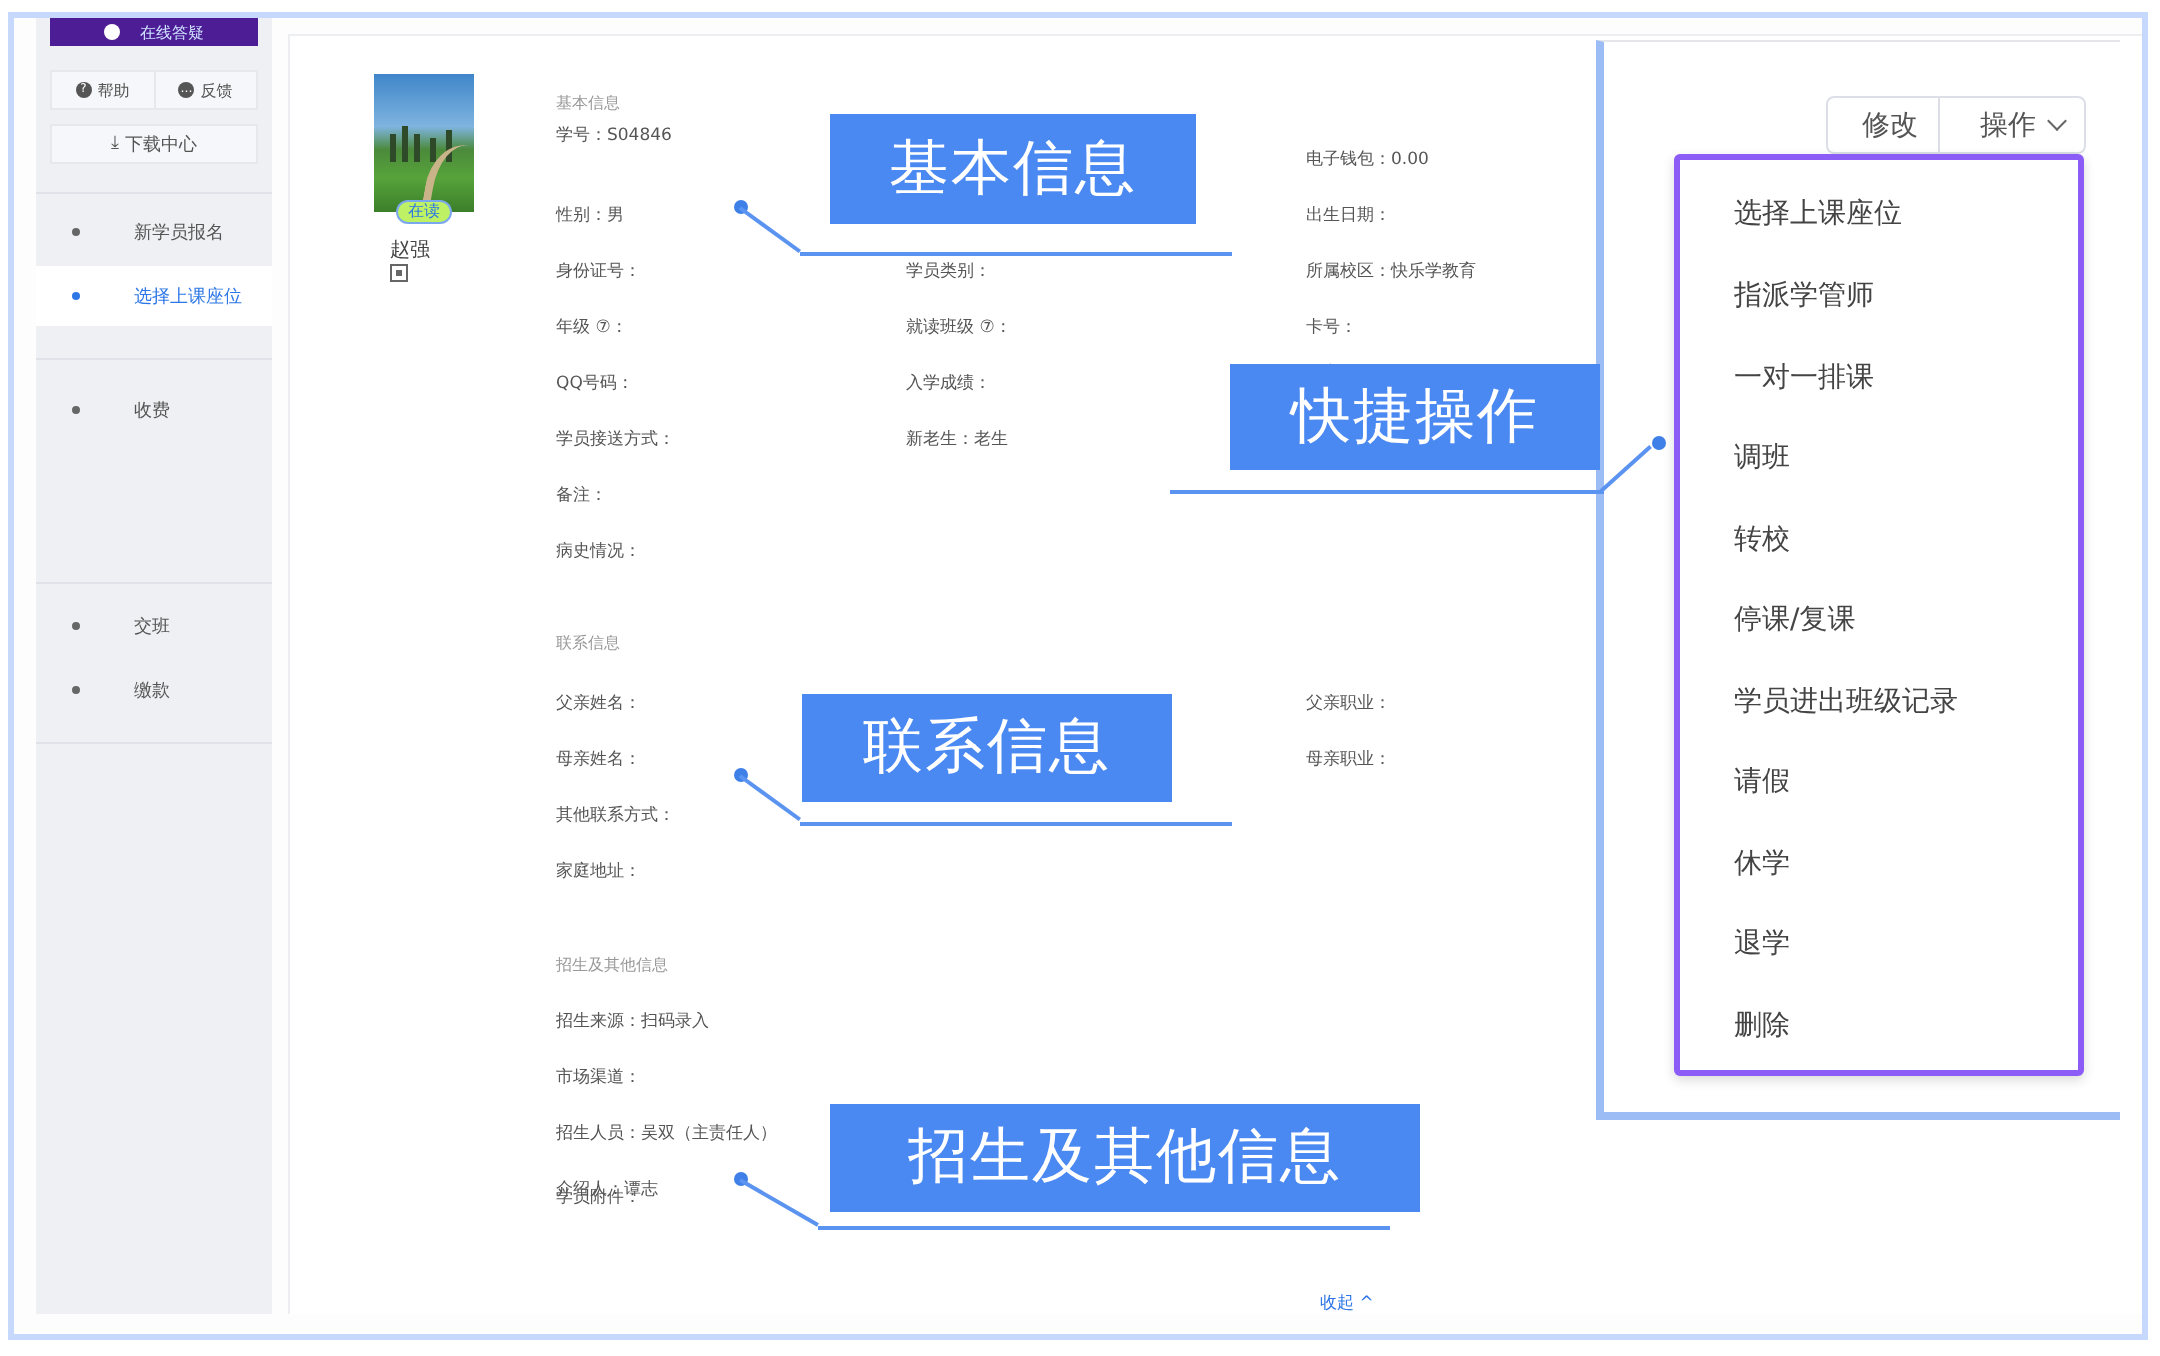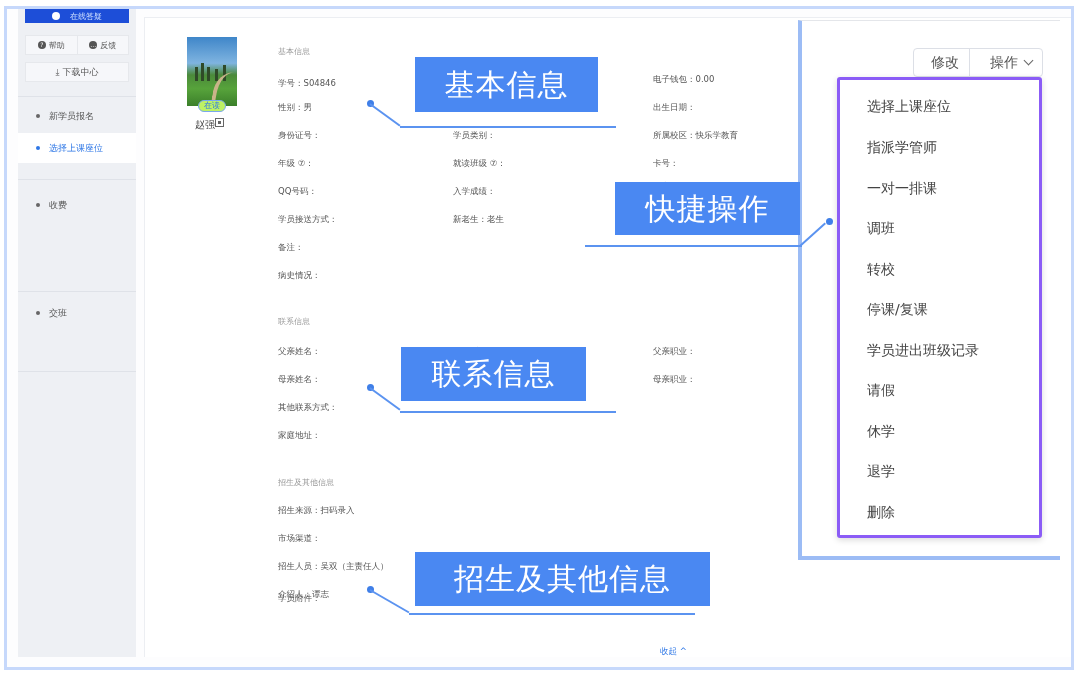--- a/index.html
+++ b/index.html
@@ -4,51 +4,51 @@
 <style>
   * { box-sizing: border-box; margin: 0; padding: 0; }
   html, body { width: 1080px; height: 678px; overflow: hidden; background: #fff; }
   body { font-family: "DejaVu Sans", "Liberation Sans", sans-serif; position: relative; }
 
   .frame { position: absolute; left: 4px; top: 6px; width: 1070px; height: 664px;
            border: 3px solid #c6d8fb; background: #fdfdfe; overflow: hidden; }
 
   
   .sidebar { position: absolute; left: 11px; top: 0; width: 118px; height: 648px; background: #eef0f4; }
-  .online-btn { position: absolute; left: 7px; top: 0; width: 104px; height: 14px; background: #1d4ed8;
+  .online-btn { position: absolute; left: 7px; top: 0; width: 104px; height: 14px; background: #4c1d95;
                 color: #cfe0ff; font-size: 8px; display: flex; align-items: center; justify-content: center; gap: 10px; }
   .online-btn .ic { width: 8px; height: 8px; border-radius: 50%; background: #fff; display: inline-block; }
   .help-row { position: absolute; left: 7px; top: 26px; width: 104px; height: 20px; background: #f6f7fa;
               border: 1px solid #e6e8ec; display: flex; }
   .help-row > div { flex: 1; display: flex; align-items: center; justify-content: center; gap: 3px;
                     font-size: 8px; color: #555; }
   .help-row > div:first-child { border-right: 1px solid #e6e8ec; }
   .dot-ic { width: 8px; height: 8px; border-radius: 50%; background: #555; display: inline-block;
             color: #fff; font-size: 6px; text-align: center; line-height: 8px; }
   .download-btn { position: absolute; left: 7px; top: 53px; width: 104px; height: 20px; background: #f6f7fa;
                   border: 1px solid #e6e8ec; display: flex; align-items: center; justify-content: center;
                   font-size: 9px; color: #555; gap: 3px; }
   .divider { position: absolute; left: 0; width: 118px; height: 1px; background: #dfe2e8; }
   .nav-item { position: absolute; left: 0; width: 118px; height: 30px; display: flex; align-items: center;
-              padding-left: 18px; font-size: 9px; color: #555; gap: 9px; }
+              padding-left: 18px; font-size: 9px; color: #555; gap: 27px; }
   .nav-item .bullet { width: 4px; height: 4px; border-radius: 50%; background: #666; }
   .nav-item.active { background: #fff; color: #2e77e6; }
   .nav-item.active .bullet { background: #2e77e6; }
 
   
   .main { position: absolute; left: 137px; top: 8px; width: 928px; height: 640px; background: #fff;
           border-left: 1px solid #eceef2; border-top: 1px solid #eceef2; }
   .avatar { position: absolute; left: 42px; top: 19px; width: 50px; height: 69px; overflow: hidden;
             background: linear-gradient(180deg, #3f86c9 0%, #7fb4e0 38%, #4b8a3a 55%, #57a33b 75%, #3b7f2a 100%); }
   .avatar .tree { position: absolute; bottom: 25px; width: 3px; height: 14px; background: #2f4a28; }
   .avatar .road { position: absolute; right: -6px; bottom: -6px; width: 30px; height: 40px; border-left: 4px solid #c9b48a;
                   border-radius: 60% 0 0 0; transform: rotate(10deg); }
   .status-pill { position: absolute; left: 53px; top: 82px; width: 28px; height: 12px; border: 1px solid #7aa8ee;
                  border-radius: 8px; background: #bef264; color: #2e77e6; font-size: 8px; text-align: center; line-height: 10px; }
-  .student-name { position: absolute; left: 50px; top: 100px; font-size: 10px; color: #444; display: flex; gap: 0; align-items: flex-start; }
+  .student-name { position: absolute; left: 50px; top: 100px; font-size: 10px; color: #444; display: flex; gap: 0; align-items: flex-start; flex-direction: column; }
   .qr { width: 9px; height: 9px; border: 1px solid #666; position: relative; }
   .qr::after { content: ""; position: absolute; left: 2px; top: 2px; width: 3px; height: 3px; background: #666; }
 
   .section-title { position: absolute; font-size: 8px; color: #999; }
   .field { position: absolute; font-size: 8.5px; color: #555; white-space: nowrap; }
 
   .collapse-link { position: absolute; left: 515px; top: 628px; font-size: 8.5px; color: #2e77e6; }
 
   
   .callout { position: absolute; background: #4a88f2; color: #fff; font-size: 30px; line-height: 1;
@@ -104,40 +104,44 @@
     <div class="divider" style="top:170px"></div>
     <div class="nav-item" style="top:181px">
       <span class="bullet"></span>
       <span>收费</span>
     </div>
     <div class="divider" style="top:282px"></div>
     <div class="nav-item" style="top:289px">
       <span class="bullet"></span>
       <span>交班</span>
     </div>
+    <div class="nav-item" style="top:321px">
+      <span class="bullet"></span>
+      <span>缴款</span>
+    </div>
     <div class="divider" style="top:362px"></div>
   </div>
 
   <div class="main">
     <div class="avatar">
       <div class="tree" style="left:8px"></div>
       <div class="tree" style="left:14px; height:18px"></div>
       <div class="tree" style="left:20px"></div>
       <div class="tree" style="left:28px; height:12px"></div>
       <div class="tree" style="left:36px; height:16px"></div>
       <div class="road"></div>
     </div>
     <div class="status-pill">在读</div>
     <div class="student-name">
       <span>赵强</span>
       <span class="qr"></span>
     </div>
 
     <div class="section-title" style="left:133px; top:28px">基本信息</div>
-    <div class="field" style="left:133px; top:60px">学号：S04846</div>
+    <div class="field" style="left:133px; top:44px">学号：S04846</div>
     <div class="field" style="left:133px; top:84px">性别：男</div>
     <div class="field" style="left:133px; top:112px">身份证号：</div>
     <div class="field" style="left:133px; top:140px">年级 ⑦：</div>
     <div class="field" style="left:133px; top:168px">QQ号码：</div>
     <div class="field" style="left:133px; top:196px">学员接送方式：</div>
     <div class="field" style="left:133px; top:224px">备注：</div>
     <div class="field" style="left:133px; top:252px">病史情况：</div>
 
     <div class="field" style="left:308px; top:112px">学员类别：</div>
     <div class="field" style="left:308px; top:140px">就读班级 ⑦：</div>

